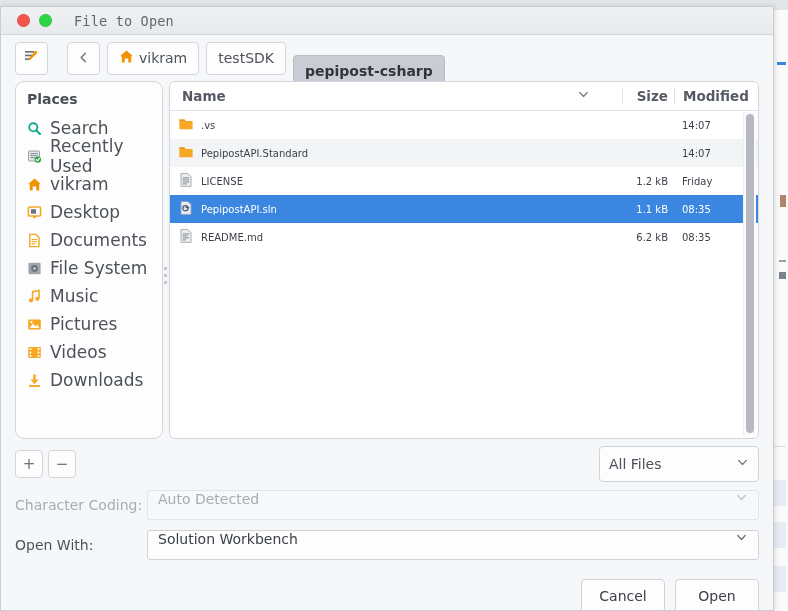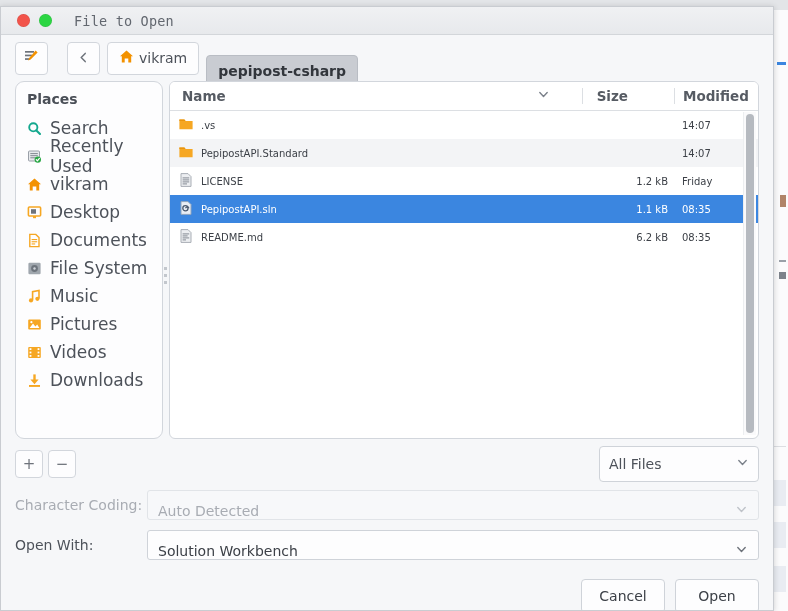--- a/index.html
+++ b/index.html
@@ -109,21 +109,21 @@
   }
   .fhead {
     height: 28px; display: flex; align-items: center;
     border-bottom: 1px solid #dcdfe3; background: #fff;
     font-size: 13.5px; font-weight: bold; color: #565b63;
     flex: 0 0 28px;
   }
   .col-name { flex: 1; padding-left: 12px; display: flex; align-items: center; }
   .col-name .sortarrow { margin-left: auto; margin-right: 8px; color: #7b818a; }
   .col-size { width: 52px; text-align: right; padding-right: 6px; border-left: 1px solid #dcdfe3; box-sizing: border-box; margin-left: 24px; }
-  .col-mod  { width: 84px; padding-left: 8px; border-left: 1px solid #dcdfe3; box-sizing: border-box; margin-left: 40px; }
+  .col-mod  { width: 84px; padding-left: 8px; border-left: 1px solid #dcdfe3; box-sizing: border-box; }
 
   .frows { flex: 1; overflow: hidden; }
   .frow {
     height: 28px; display: flex; align-items: center;
     font-size: 10px; color: #3c4047; cursor: default;
   }
   .frow.alt { background: #f3f4f6; }
   .frow.sel { background: #3b86e0; color: #ffffff; }
   .frow .nm { flex: 1; padding-left: 8px; display: flex; align-items: center; gap: 7px; overflow: hidden; white-space: nowrap; }
   .frow .sz { width: 52px; text-align: right; padding-right: 6px; box-sizing: border-box; }
@@ -156,21 +156,21 @@
   }
   .filter-sel .cv { margin-left: auto; color: #7b818a; }
 
   
   .formrow { display: flex; align-items: center; padding: 0 14px; height: 36px; margin-top: 4px; }
   .flabel { width: 132px; font-size: 14px; color: #4d525a; }
   .flabel.dim { color: #a8acb3; }
   .fcombo {
     flex: 1; height: 30px; background: #fdfdfe;
     border: 1px solid #cfd3d9; border-radius: 3px;
-    display: flex; align-items: flex-end; padding: 0 10px;
+    display: flex; align-items: flex-start; padding: 0 10px;
     font-size: 14px; color: #3c4047; box-sizing: border-box; cursor: default;
   }
   .fcombo.disabled { background: #f7f8fa; border-color: #e1e4e8; color: #a8acb3; }
   .fcombo .cv { margin-left: auto; color: #8b9097; }
   .fcombo.disabled .cv { color: #bfc3c9; }
 
   
   .actions { display: flex; justify-content: flex-end; gap: 10px; padding: 16px 14px 0 14px; }
   .abtn {
     min-width: 82px; height: 32px; background: #fdfdfe;
@@ -230,20 +230,23 @@
 
       <div class="crumb">
         <span>
           <svg width="15" height="15" viewBox="0 0 15 15">
             <path d="M7.5 1.6 L14 7.2 L12.2 7.2 L12.2 13.4 L9.3 13.4 L9.3 9.4 L5.7 9.4 L5.7 13.4 L2.8 13.4 L2.8 7.2 L1 7.2 Z" fill="#f39200"></path>
           </svg>
         </span>
         <span>vikram</span>
       </div>
 
+      <div class="crumb">
+        <span>testSDK</span>
+      </div>
 
       <div class="crumb active">
         <span>pepipost-csharp</span>
       </div>
     </div>
 
     <div class="body-area">
 
       <div class="sidebar">
         <div class="places-hdr">Places</div>

